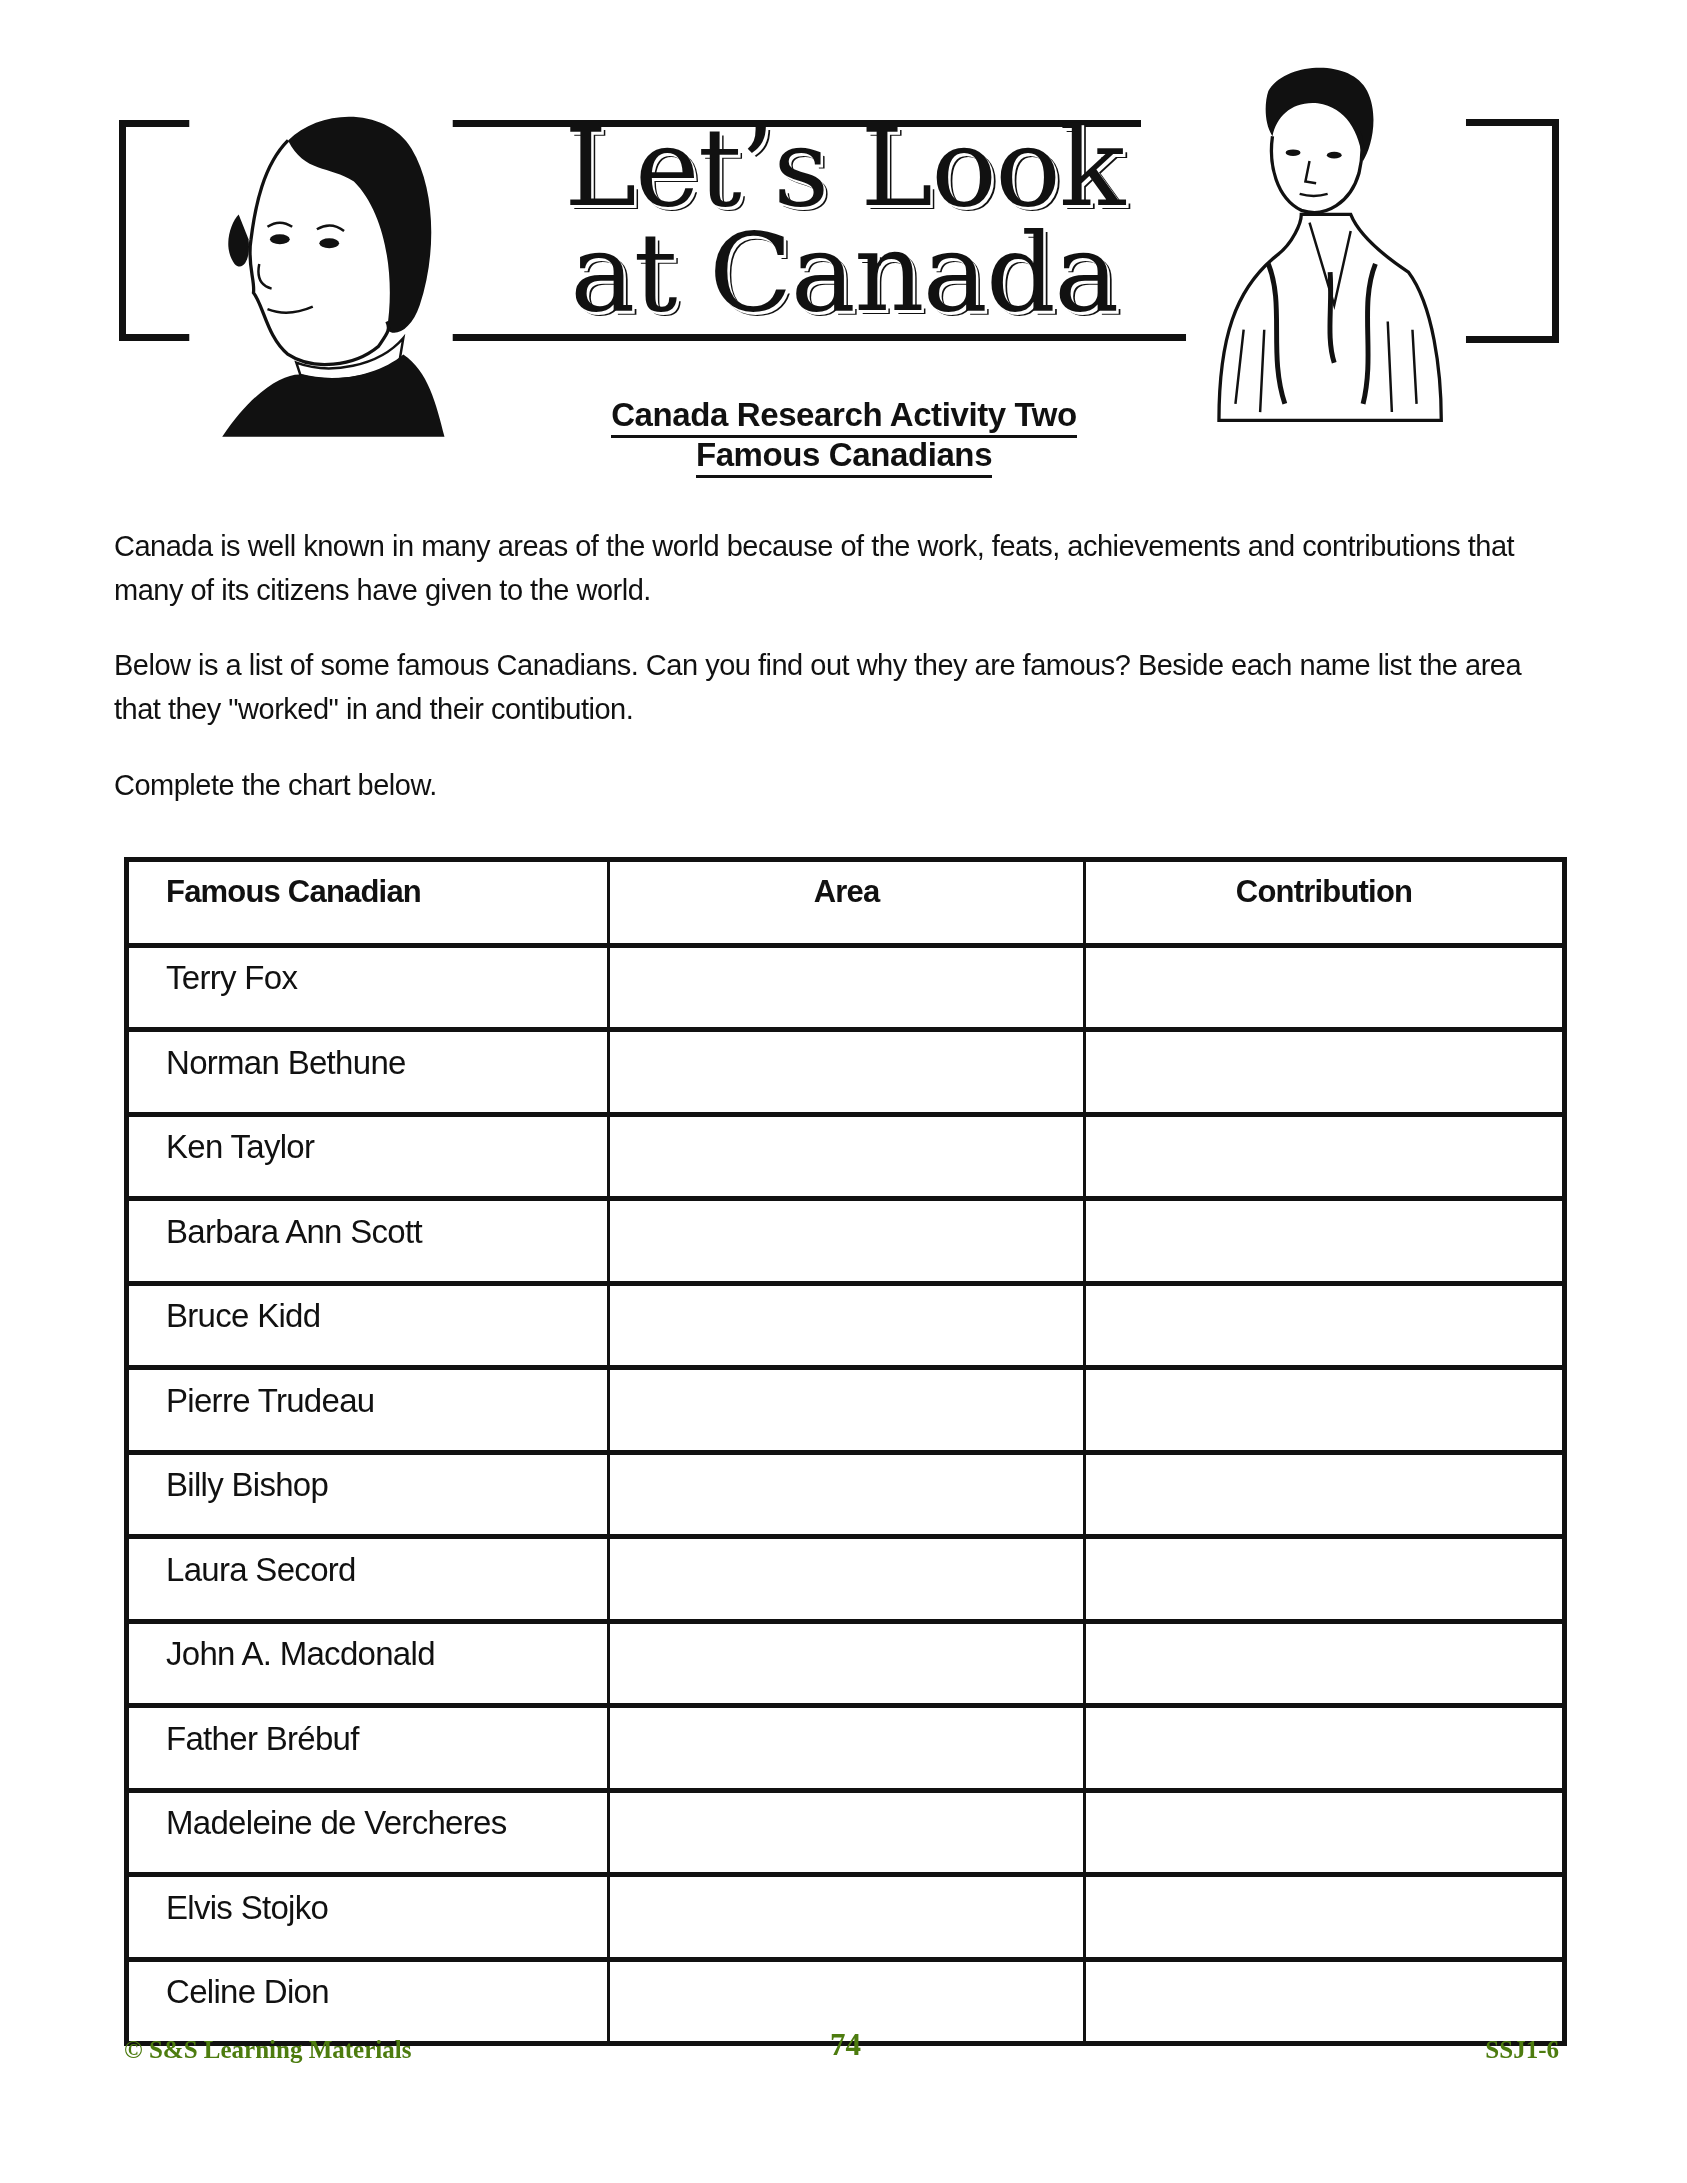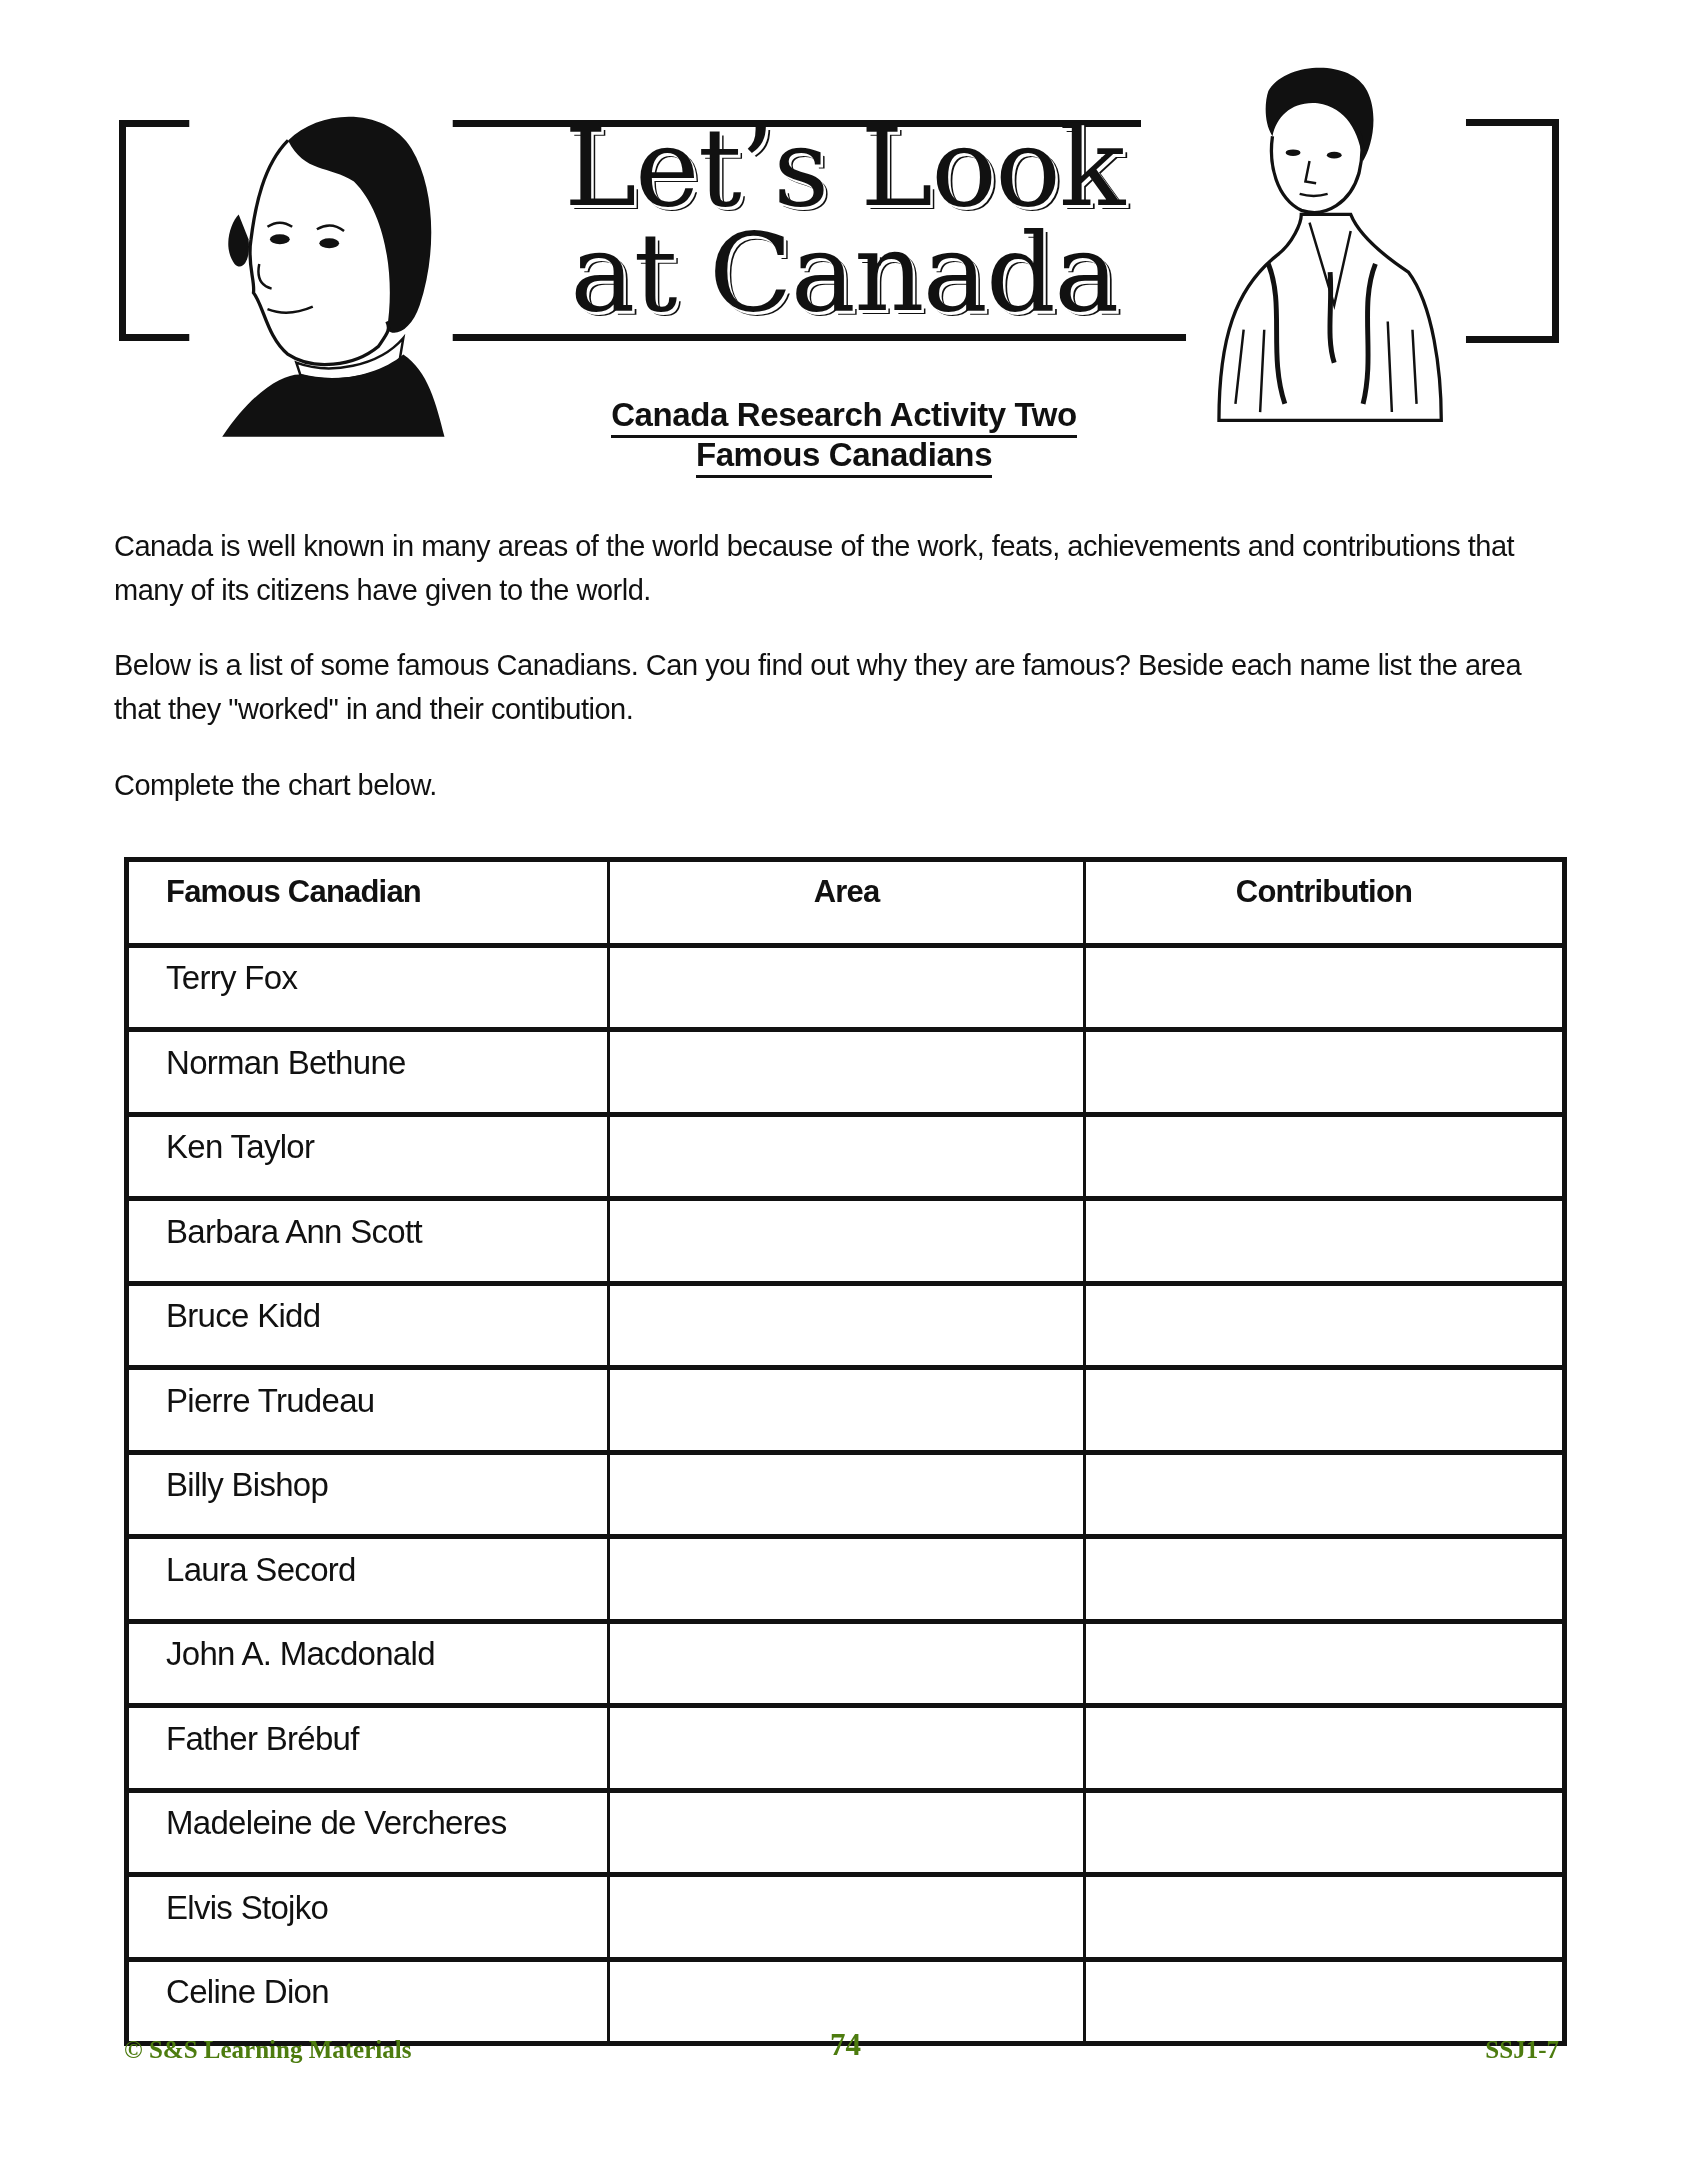--- a/index.html
+++ b/index.html
@@ -231,14 +231,14 @@
     <tr>
       <td class="name">Celine Dion</td>
       <td></td>
       <td></td>
     </tr>
   </tbody>
 </table>
 
 <div class="abs footer footer-left">© S&amp;S Learning Materials</div>
 <div class="abs footer footer-center">74</div>
-<div class="abs footer footer-right">SSJ1-7</div>
+<div class="abs footer footer-right">SSJ1-6</div>
 
 
 </body></html>

